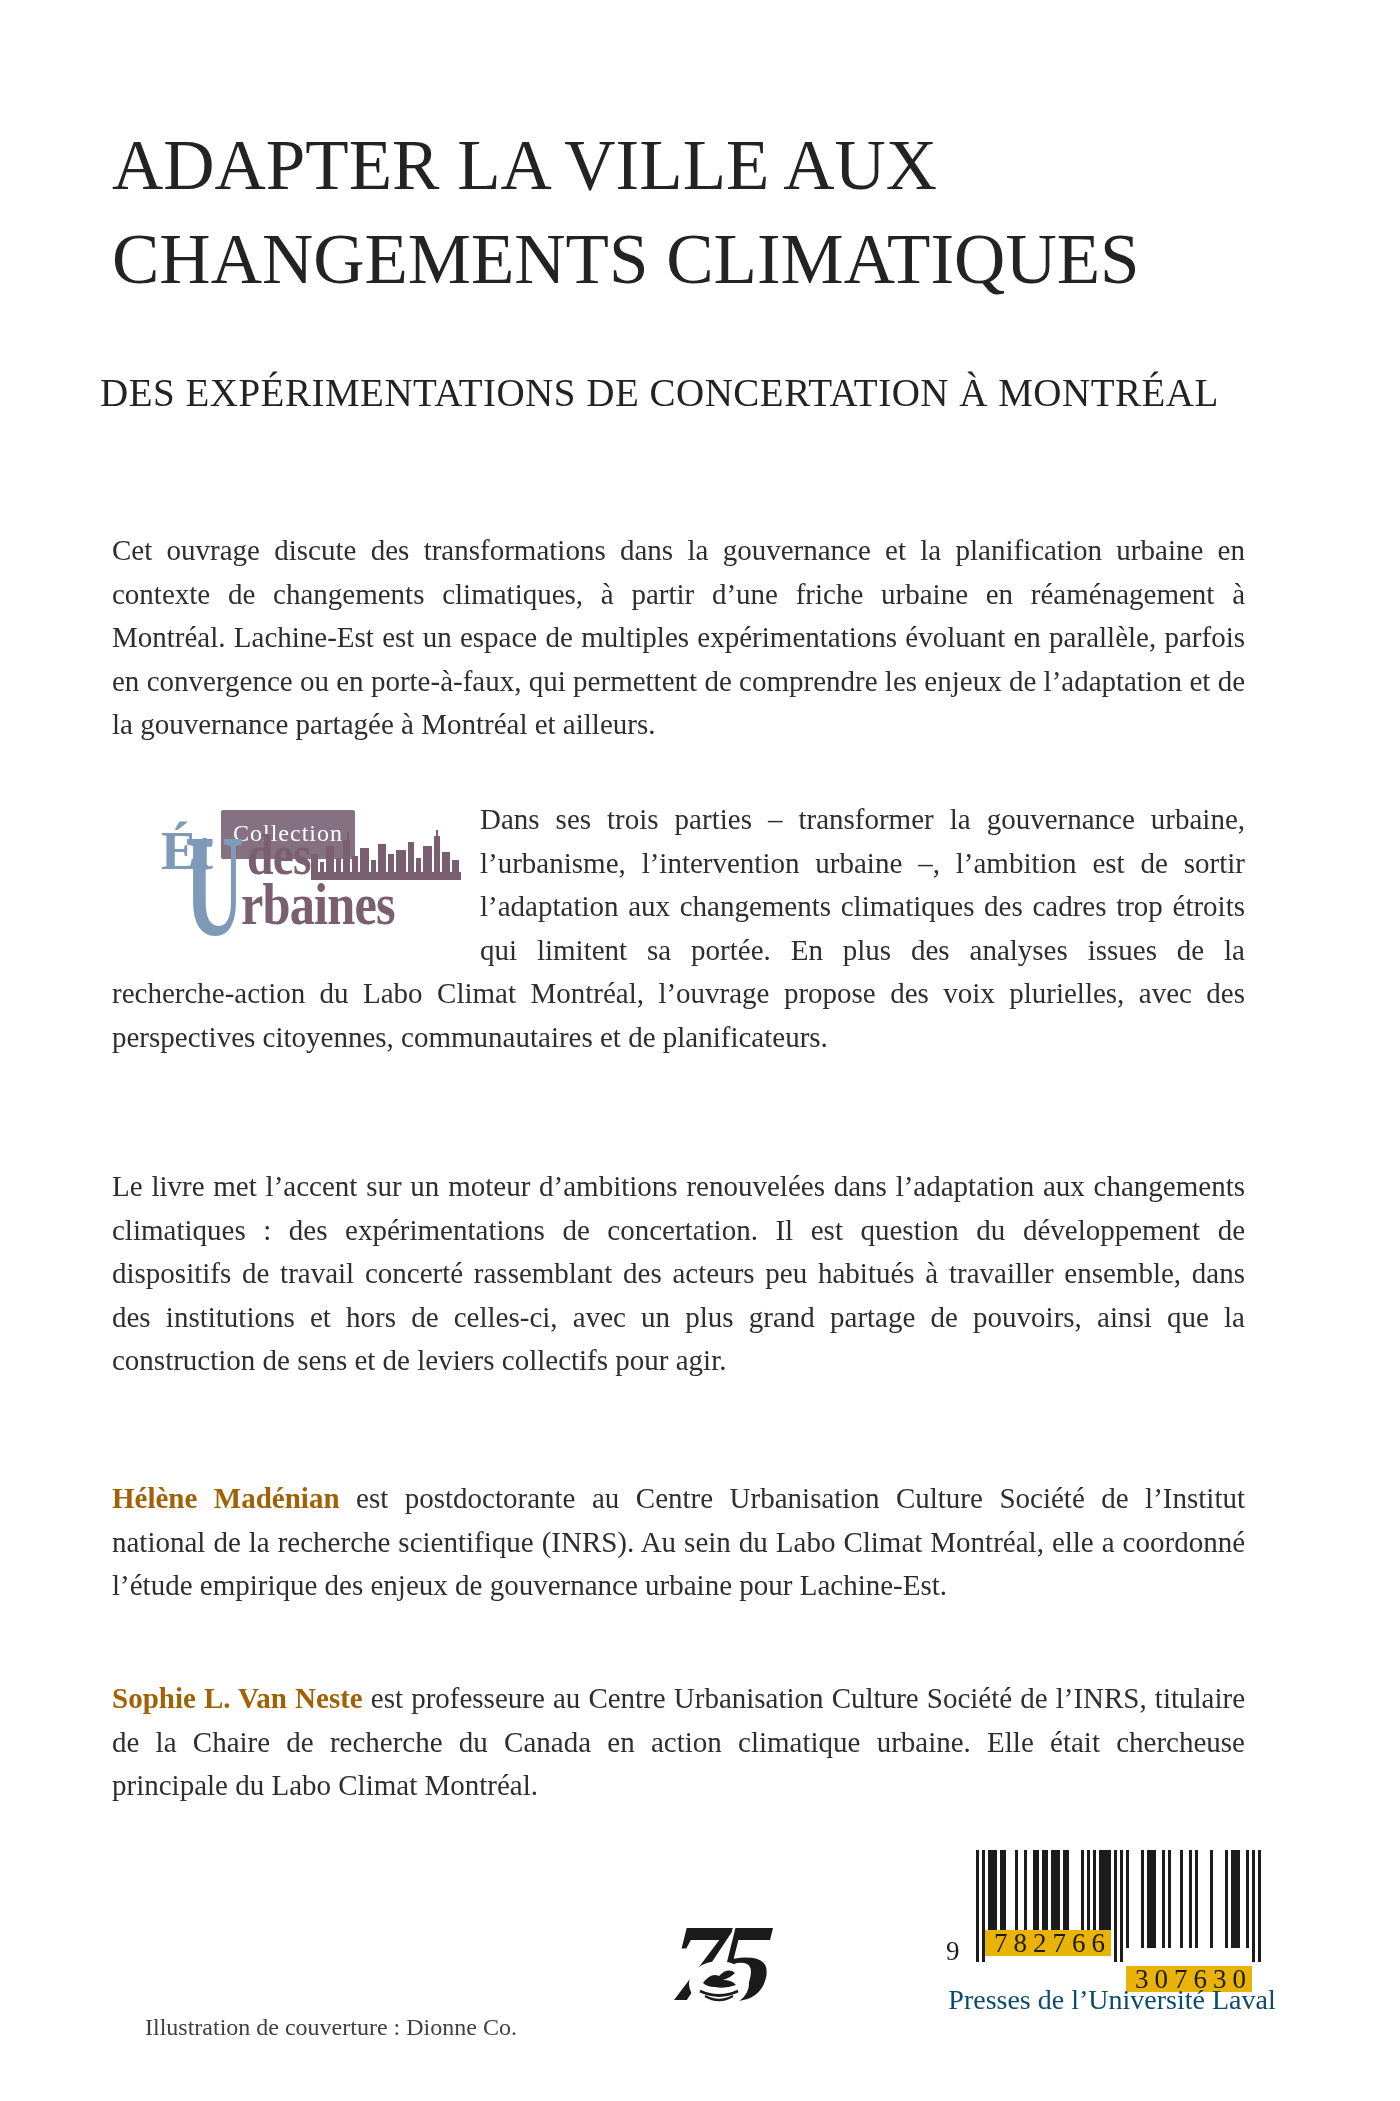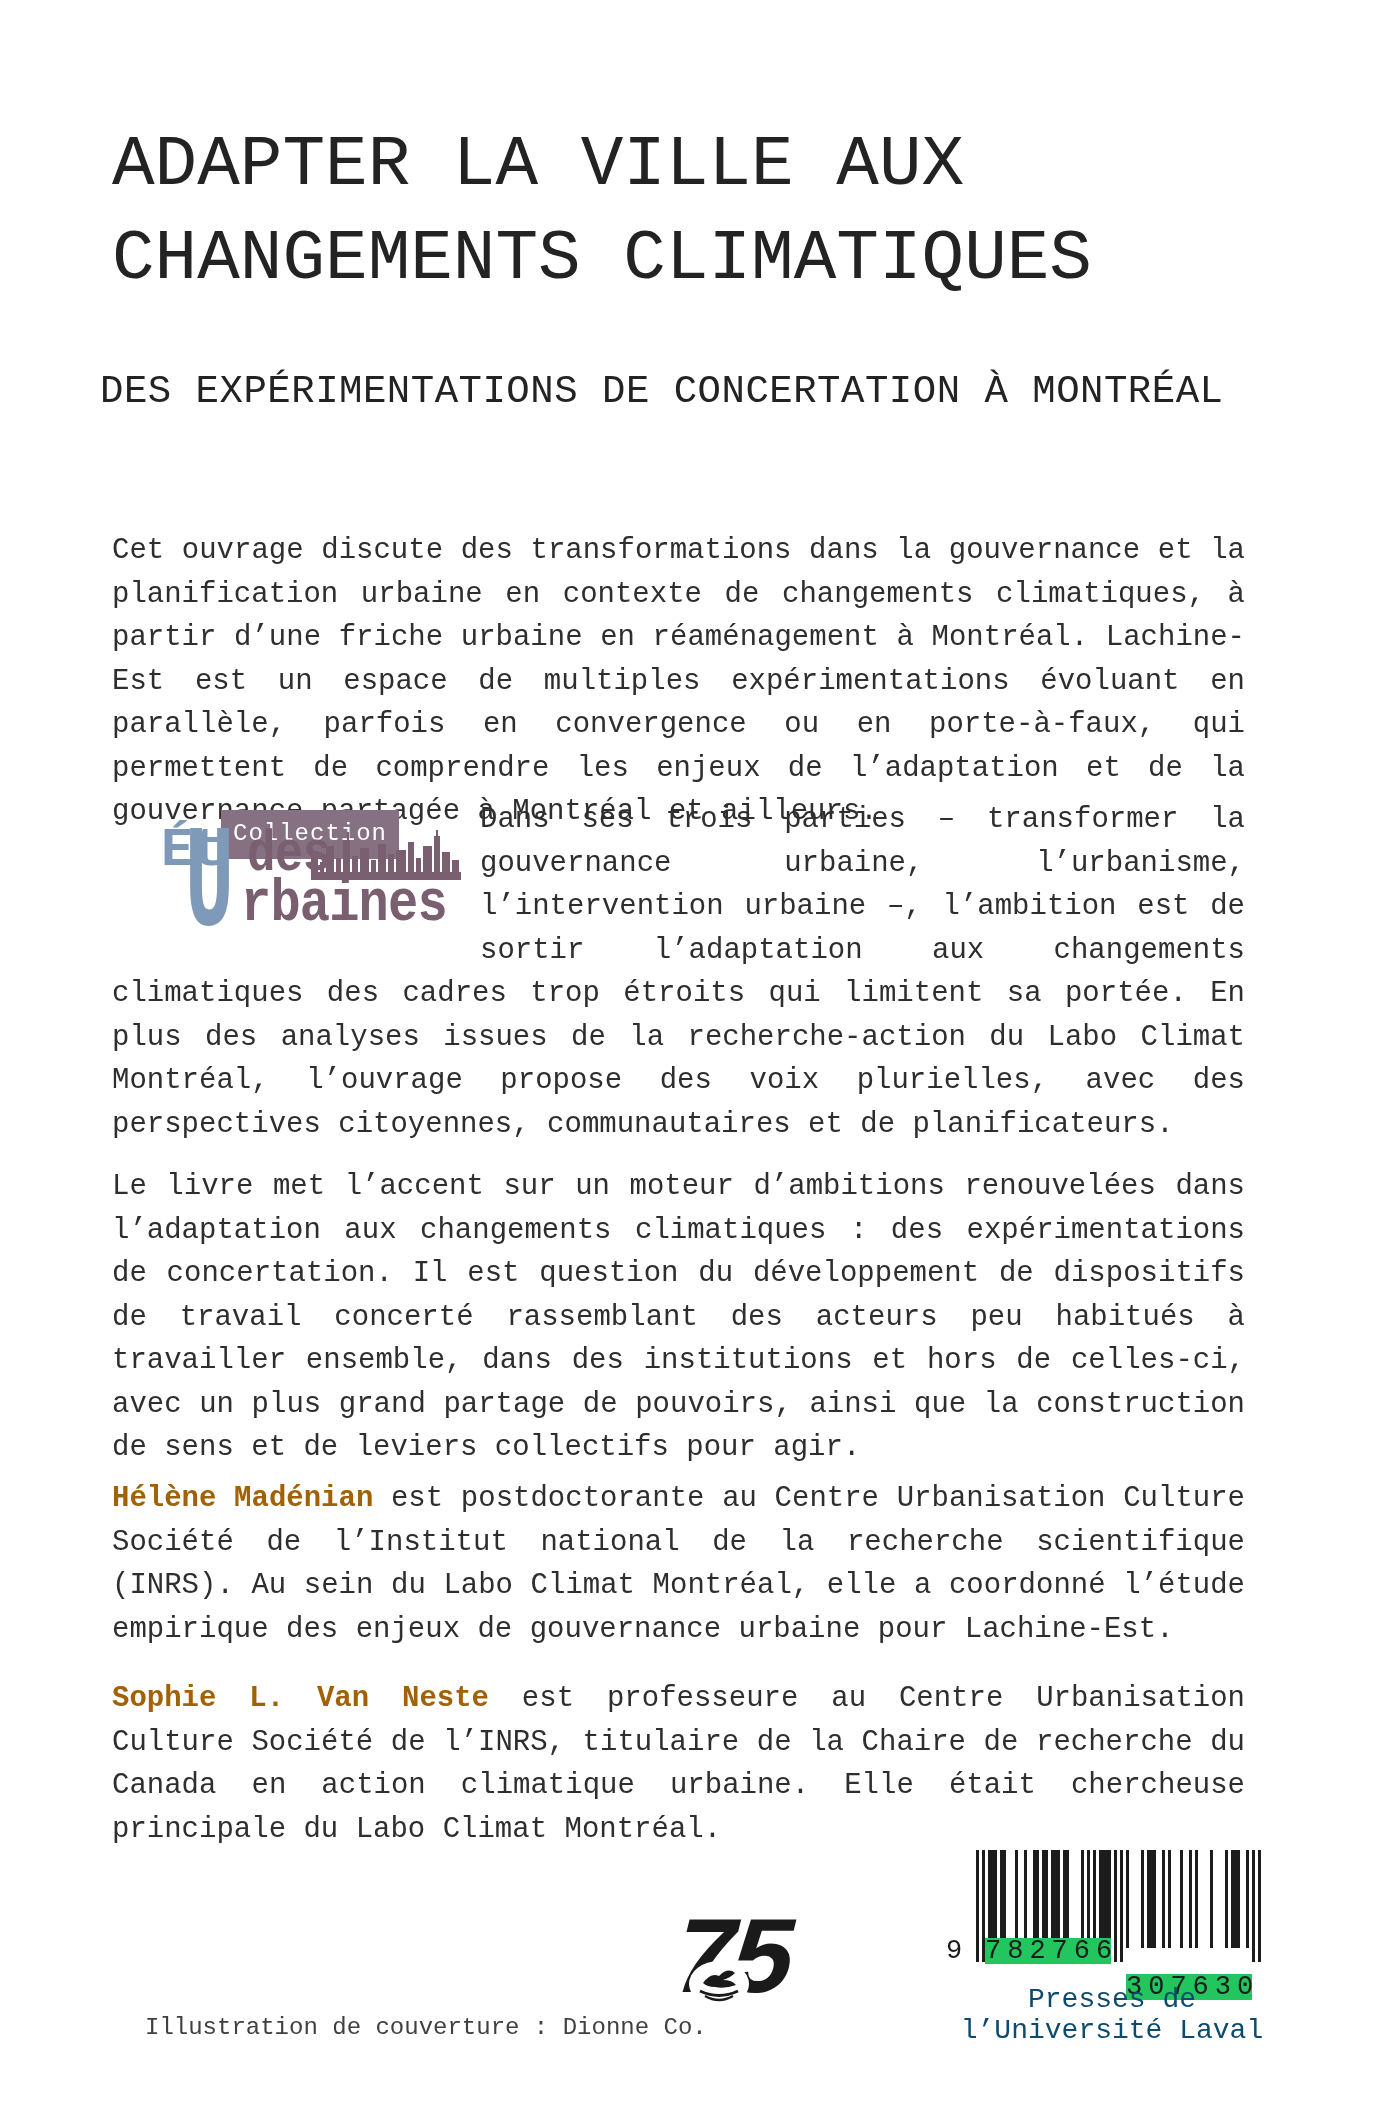--- a/index.html
+++ b/index.html
@@ -2,21 +2,21 @@
 <html><head>
 <meta charset="utf-8">
 <title>Book back cover</title>
 <style>
   html,body{margin:0;padding:0;background:#ffffff;}
   .page{
     position:relative;
     width:1400px;
     height:2101px;
     background:#ffffff;
-    font-family:Liberation Mono, monospace;
+    font-family:Liberation Serif, serif;
     color:#2b2b2b;
     overflow:hidden;
   }
   
   .title{
     position:absolute;
     left:112px; top:118px;
     font-size:71px;
     line-height:94px;
     letter-spacing:0px;
@@ -104,24 +104,24 @@
   }
   .bc-bars{
     position:relative;
     display:flex; align-items:flex-start;
     width:285px; height:112px;
   }
   .bcm{width:3px; height:98px; flex:0 0 3px;}
   .bcm.bar{background:#1c1c1c;}
   .bcm.guard{height:112px;}
   .bc-digits{
-    position:absolute; top:88px; height:26px;
-    background:#22c55e;
+    position:absolute; top:80px; height:26px;
+    background:#eab308;
     font-size:27px; line-height:27px; color:#1c1c1c;
-    text-align:left; letter-spacing:6px;
+    text-align:right; letter-spacing:6px;
   }
   .bc-left{left:9px; width:126px;}
   .bc-right{left:150px; width:126px;margin-top:36px;}
   .bc-lead{
     position:absolute; left:-30px; top:88px;
     font-size:27px; line-height:27px; color:#1c1c1c;
   }
   .publisher{
     position:absolute; left:-38px; top:134px; width:348px;
     text-align:center;

